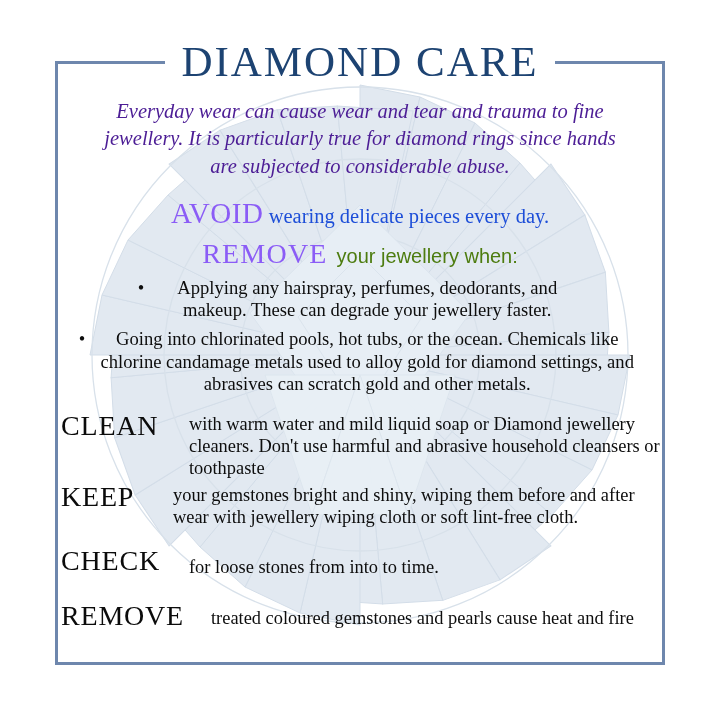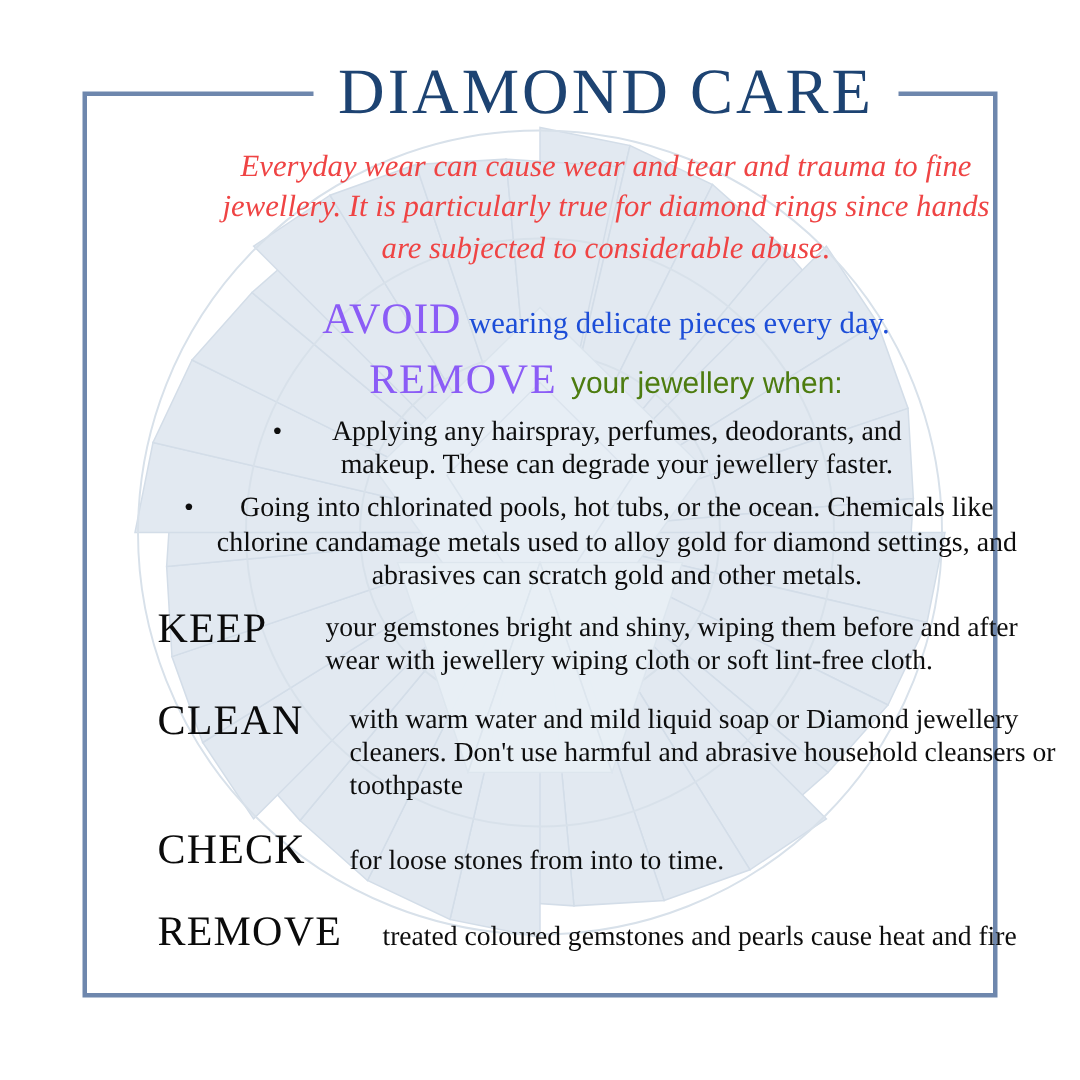--- a/index.html
+++ b/index.html
@@ -52,21 +52,20 @@
   }
 
   
   .content {
     position: absolute;
     left: 55px;
     top: 40px;
     width: 610px;
     z-index: 2;
     box-sizing: border-box;
-    margin-left: 44px;
   }
 
   
   .title-wrap {
     text-align: center;
     line-height: 1;
     height: 46px;
   }
   .title {
     display: inline-block;
@@ -80,21 +79,21 @@
     white-space: nowrap;
   }
 
   .intro {
     margin: 12px 34px 0 34px;
     text-align: center;
     font-style: italic;
     font-size: 20.5px;
     line-height: 1.33;
     font-family: "Liberation Serif", serif;
-    color: #ef4444;
+    color: #4c1d95;
   }
 
   
   .line-avoid {
     margin-top: 17px;
     text-align: center;
     white-space: nowrap;
   }
   .kw {
     font-family: "Liberation Serif", serif;
@@ -258,30 +257,30 @@
         <span class="btext">Applying any hairspray, perfumes, deodorants, and makeup. These can degrade your jewellery faster.</span>
       </div>
       <div class="bullet bullet-2">
         <span class="dot">•</span>
         <span class="btext">Going into chlorinated pools, hot tubs, or the ocean. Chemicals like chlorine candamage metals used to alloy gold for diamond settings, and abrasives can scratch gold and other metals.</span>
       </div>
     </div>
 
     <div class="rows">
 
+      <div class="row row-clean">
+        <span class="label">CLEAN</span>
+        <span class="body">with warm water and mild liquid soap or Diamond jewellery cleaners. Don't use harmful and abrasive household cleansers or toothpaste</span>
+      </div>
+
       <div class="row row-keep">
         <span class="label">KEEP</span>
         <span class="body">your gemstones bright and shiny, wiping them before and after wear with jewellery wiping cloth or soft lint-free cloth.</span>
       </div>
 
-      <div class="row row-clean">
-        <span class="label">CLEAN</span>
-        <span class="body">with warm water and mild liquid soap or Diamond jewellery cleaners. Don't use harmful and abrasive household cleansers or toothpaste</span>
-      </div>
-
       <div class="row row-check">
         <span class="label">CHECK</span>
         <span class="body">for loose stones from into to time.</span>
       </div>
 
       <div class="row row-protect">
         <span class="label">REMOVE</span>
         <span class="body">treated coloured gemstones and pearls cause heat and fire</span>
       </div>
 

